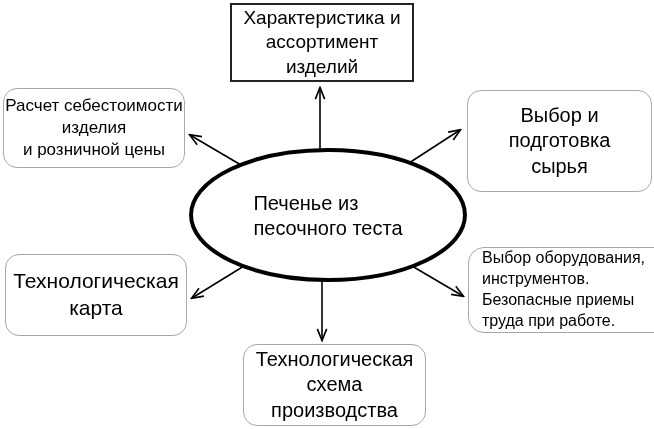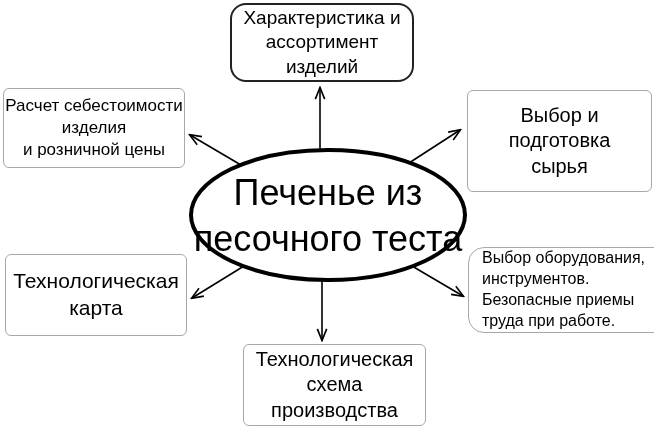--- a/index.html
+++ b/index.html
@@ -9,32 +9,32 @@
     background:#ffffff;
     font-family:"Liberation Sans", sans-serif;
     color:#000;
     overflow:hidden;
   }
   #diagram-svg{position:absolute;left:0;top:0;width:654px;height:429px;}
   .node{
     position:absolute;
     background:#ffffff;
     border:1px solid #a8a8a8;
-    border-radius:6px;
+    border-radius:14px;
     display:flex;
     align-items:center;
     justify-content:center;
     text-align:center;
     white-space:pre-line;
     line-height:1.28;
     box-sizing:border-box;
   }
   #node-top{
     left:230px;top:3px;width:184px;height:79px;
-    border:2px solid #222222;border-radius:16px;
+    border:2px solid #222222;border-radius:0;
     font-size:19px;
   }
   #node-top-left{
     left:3px;top:88px;width:182px;height:80px;
     font-size:17px;
   }
   #node-top-right{
     left:467px;top:90px;width:185px;height:102px;
     font-size:20px;
   }
@@ -52,23 +52,22 @@
     line-height:1.3;
   }
   #node-bottom{
     left:243px;top:344px;width:183px;height:82px;
     font-size:20px;
   }
   #center-label{
     position:absolute;
     left:193px;top:152px;width:270px;height:128px;
     display:flex;align-items:center;justify-content:center;
-    text-align:center;
     white-space:pre-line;
-    font-size:36px;
+    font-size:20px;
     line-height:1.27;
   }
 </style>
 </head>
 <body>
 
 <div id="canvas">
 
   <svg id="diagram-svg" viewBox="0 0 654 429" xmlns="http://www.w3.org/2000/svg">
     <defs>

